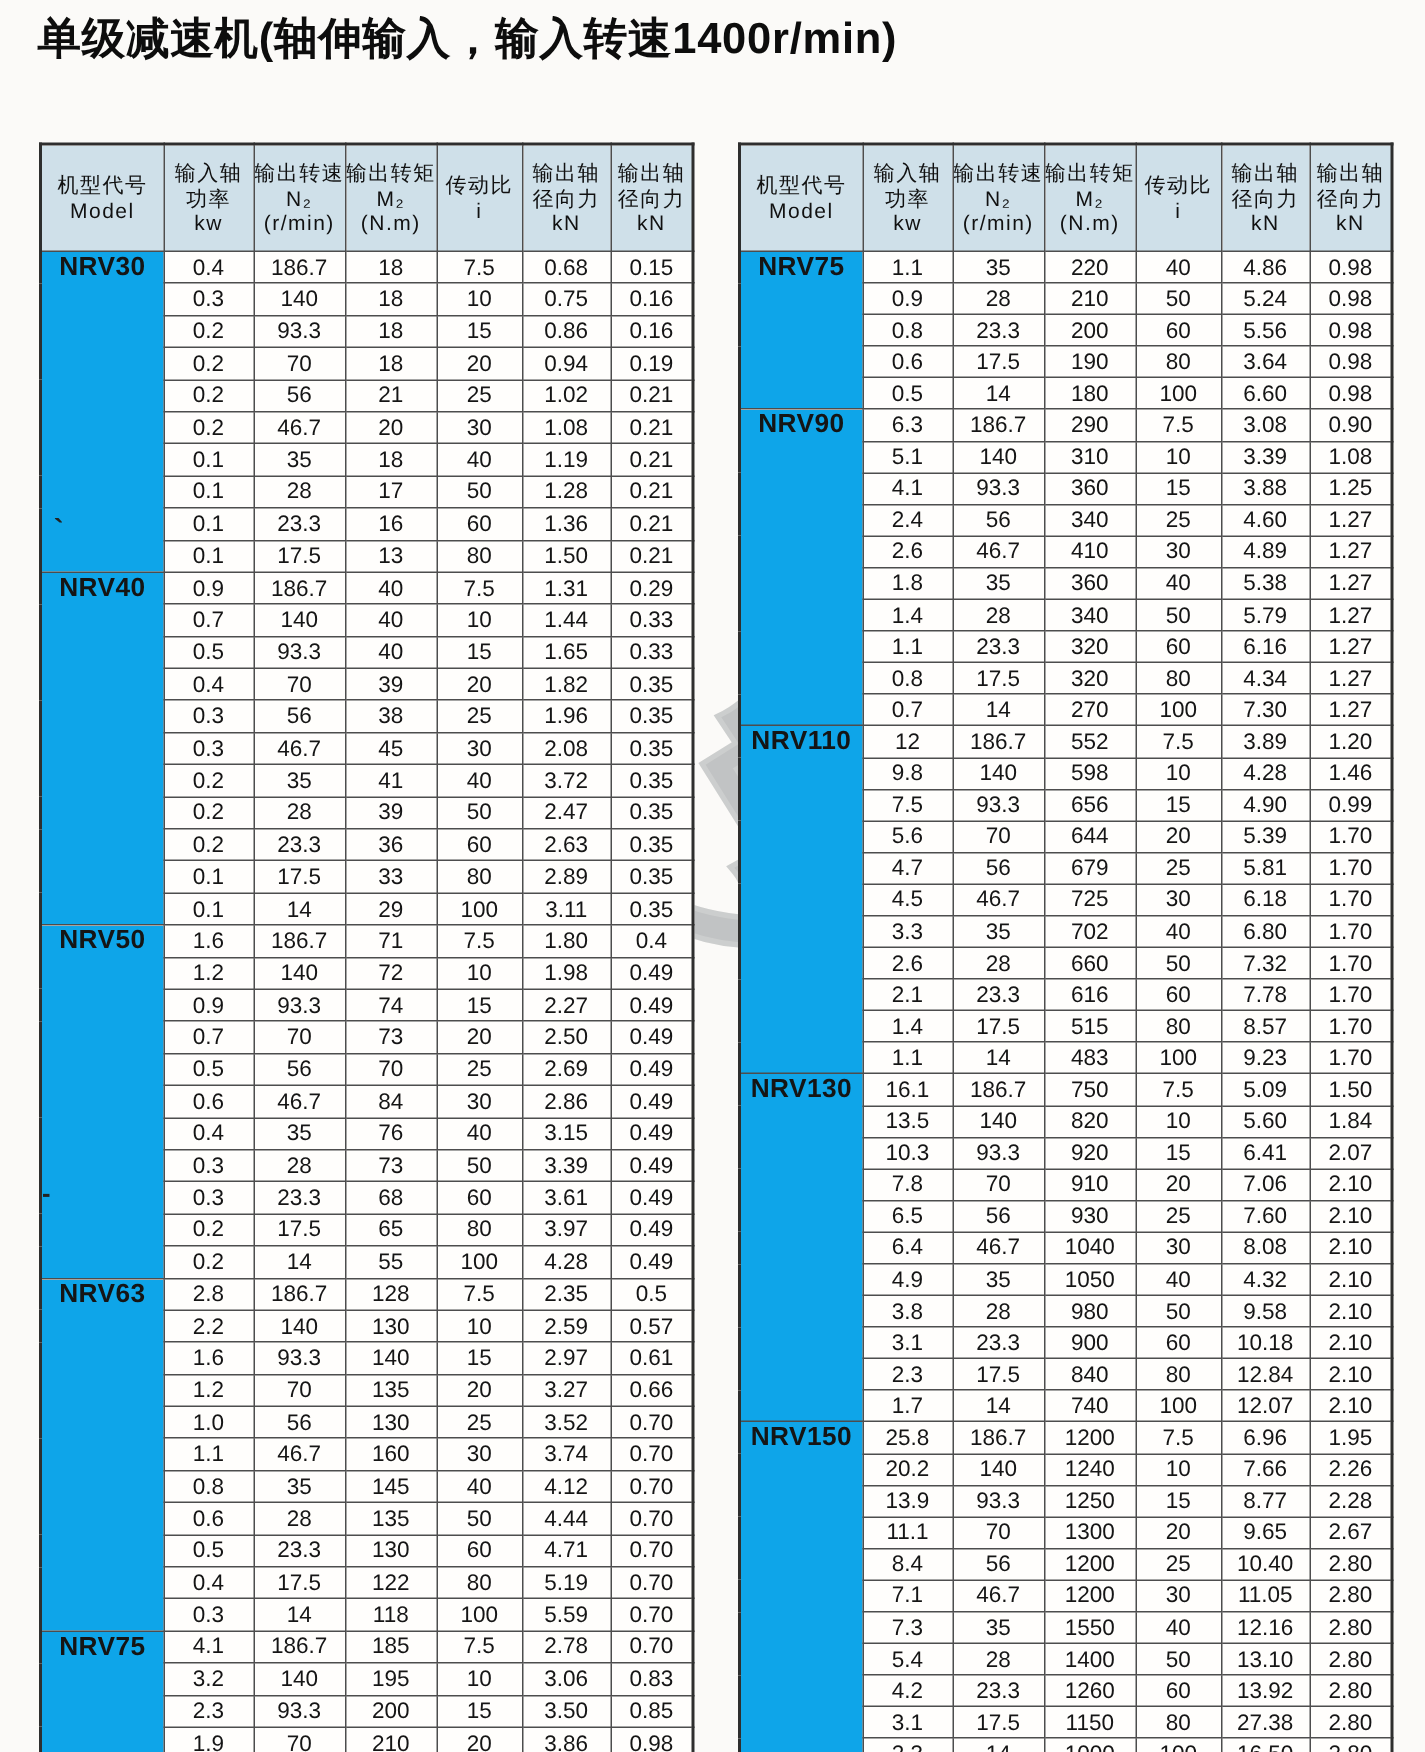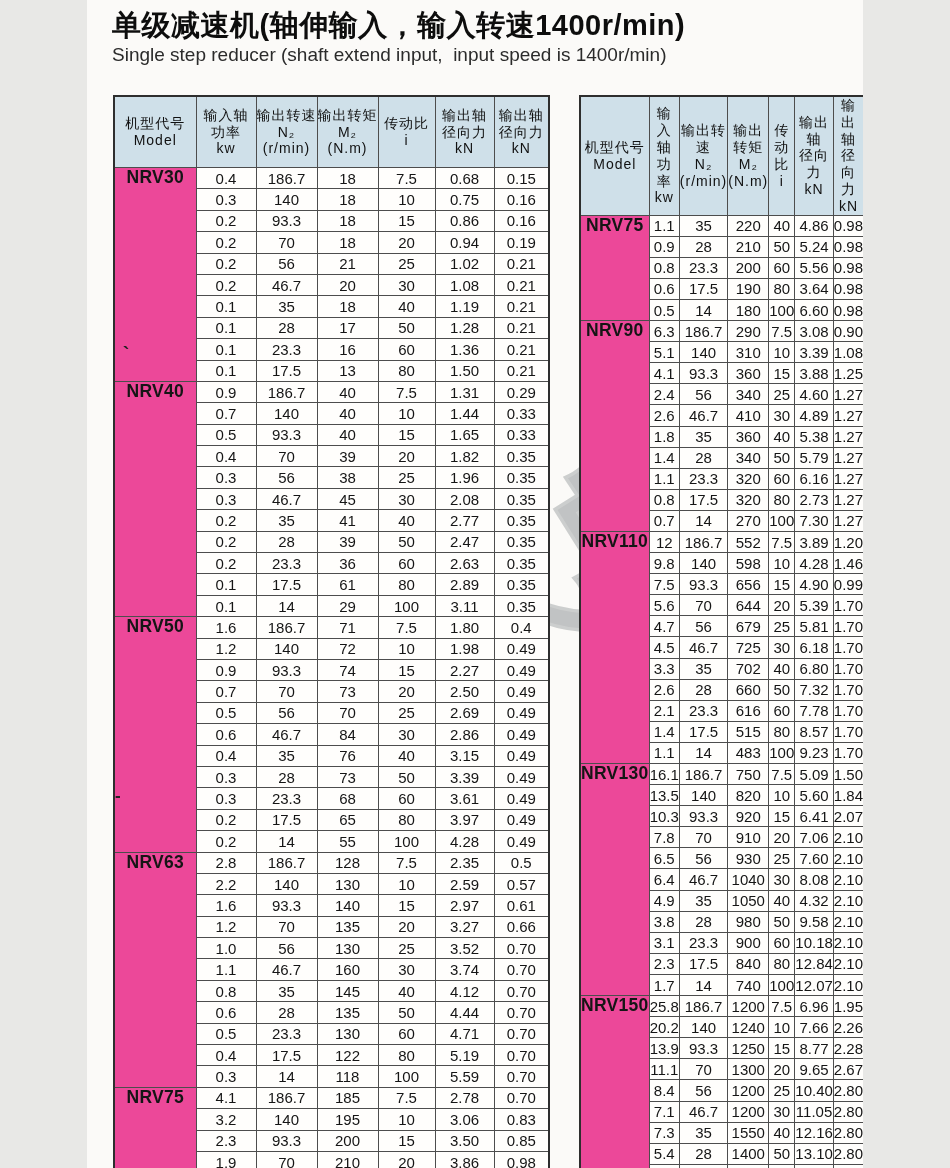--- a/index.html
+++ b/index.html
@@ -1,17 +1,17 @@
 <!DOCTYPE html>
 <html><head>
 <meta charset="utf-8">
 <style>
   html,body{margin:0;padding:0;background:#e8e8e6;}
   .page{
-    position:relative; width:776px; height:1168px; margin:0 auto;
+    position:relative; width:950px; height:1168px; margin:0 auto;
     background:#fbfaf8; overflow:hidden;
     font-family:"Liberation Sans","DejaVu Sans",sans-serif;
     color:#151515;
   }
   .title{
     position:absolute; left:25px; top:6px; margin:0;
     font-size:29px; font-weight:bold; color:#0d0d0d; letter-spacing:0.5px;
     white-space:nowrap;
   }
   .subtitle{
@@ -31,42 +31,41 @@
   .spec-table th{
     background:#cfe0e9; height:70px; font-weight:normal;
     font-size:14px; line-height:1.2; color:#111;
     white-space:pre-line; letter-spacing:1px; vertical-align:middle;
   }
   .spec-table td{ font-size:15px; line-height:1; vertical-align:middle; }
   .left  td{ height:20.4px; }
   .right td{ height:20.1px; }
   td.model-cell{
     vertical-align:top; font-weight:bold; font-size:17.5px;
-    padding-top:1px; letter-spacing:0.3px; background:#ec4899;
+    padding-top:1px; letter-spacing:0.3px; background:#0ea5e9;
   }
   .watermark{
     position:absolute; left:10px; top:468px; width:940px;
     text-align:center; white-space:nowrap;
     transform:rotate(-32deg);
     font-size:140px; font-weight:bold; letter-spacing:8px;
     color:rgba(150,155,158,0.18);
     -webkit-text-stroke:7px rgba(128,133,138,0.38);
     pointer-events:none;
   }
   .stray{ position:absolute; color:#222; }
   .stray.m1{ left:36px; top:343px; font-size:19px; font-weight:bold; }
   .stray.m2{ left:28px; top:786px; font-size:17px; font-weight:bold; }
 </style>
 </head>
 <body>
 
 <div class="page">
 
   <h1 class="title">单级减速机(轴伸输入，输入转速1400r/min)</h1>
-  <div class="subtitle">Single step reducer (shaft extend input,  input speed is 1400r/min)</div>
 
   <div class="watermark">上海驭典重工</div>
 
   <table class="spec-table left">
     <colgroup>
       <col style="width:82px">
         <col style="width:60px">
         <col style="width:61px">
       <col style="width:61px">
         <col style="width:57px">
@@ -225,21 +224,21 @@
           <td>45</td>
           <td>30</td>
           <td>2.08</td>
           <td>0.35</td>
         </tr>
         <tr>
           <td>0.2</td>
           <td>35</td>
           <td>41</td>
           <td>40</td>
-          <td>2.77</td>
+          <td>3.72</td>
           <td>0.35</td>
         </tr>
         <tr>
           <td>0.2</td>
           <td>28</td>
           <td>39</td>
           <td>50</td>
           <td>2.47</td>
           <td>0.35</td>
         </tr>
@@ -247,21 +246,21 @@
           <td>0.2</td>
           <td>23.3</td>
           <td>36</td>
           <td>60</td>
           <td>2.63</td>
           <td>0.35</td>
         </tr>
         <tr>
           <td>0.1</td>
           <td>17.5</td>
-          <td>61</td>
+          <td>33</td>
           <td>80</td>
           <td>2.89</td>
           <td>0.35</td>
         </tr>
         <tr>
           <td>0.1</td>
           <td>14</td>
           <td>29</td>
           <td>100</td>
           <td>3.11</td>
@@ -619,21 +618,21 @@
           <td>320</td>
           <td>60</td>
           <td>6.16</td>
           <td>1.27</td>
         </tr>
         <tr>
           <td>0.8</td>
           <td>17.5</td>
           <td>320</td>
           <td>80</td>
-          <td>2.73</td>
+          <td>4.34</td>
           <td>1.27</td>
         </tr>
         <tr>
           <td>0.7</td>
           <td>14</td>
           <td>270</td>
           <td>100</td>
           <td>7.30</td>
           <td>1.27</td>
         </tr>

